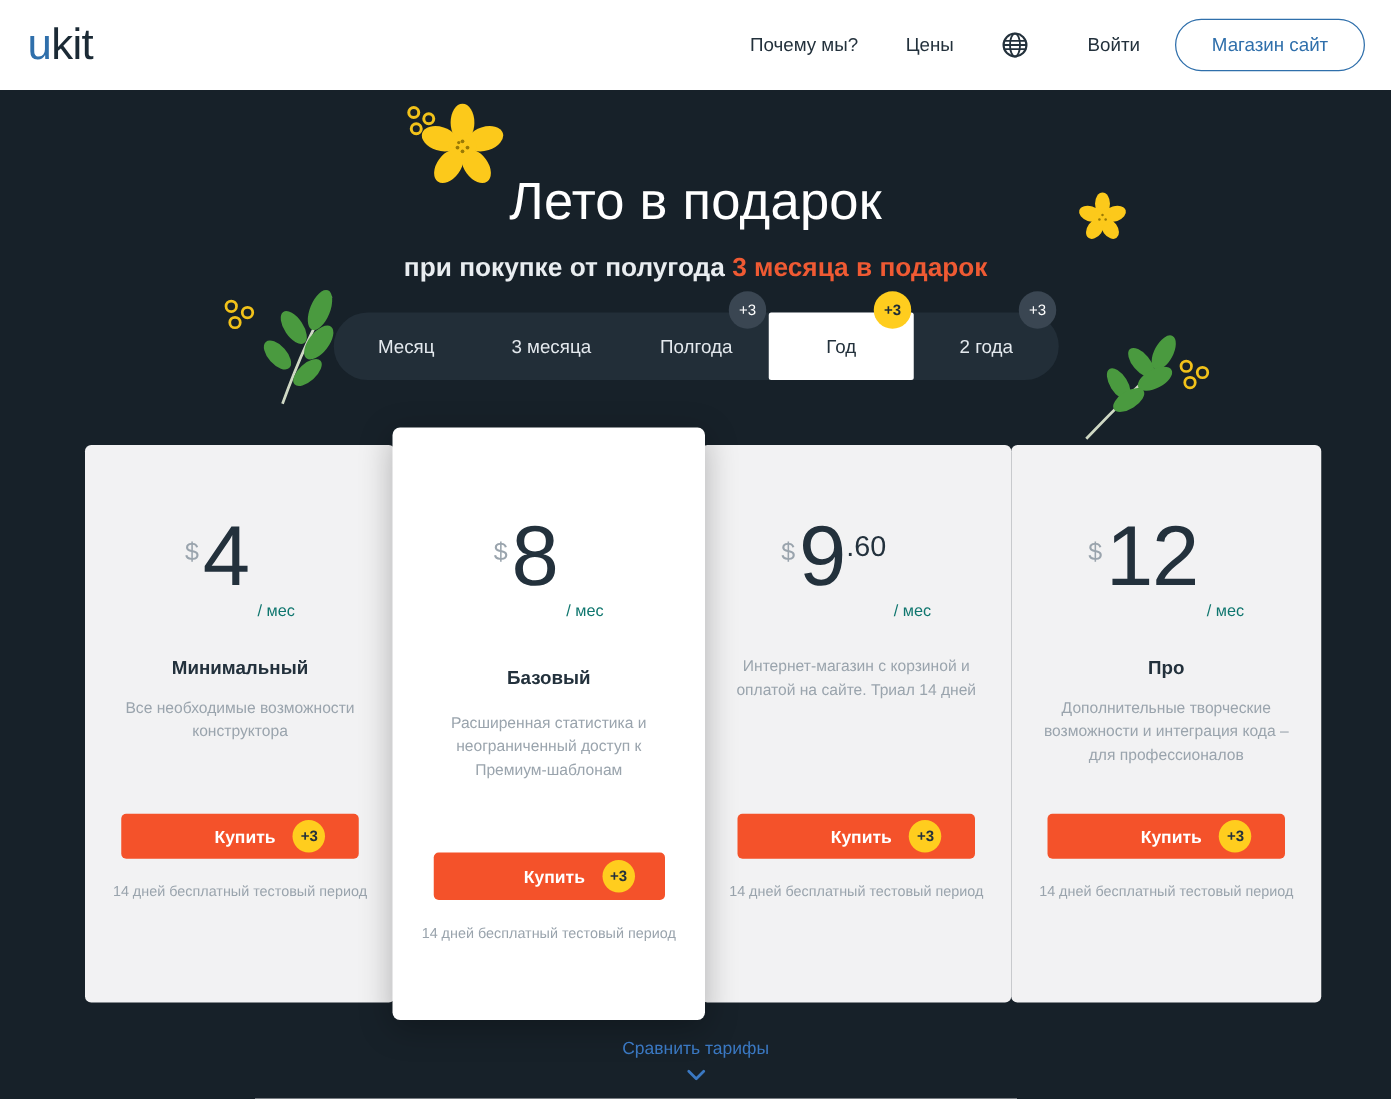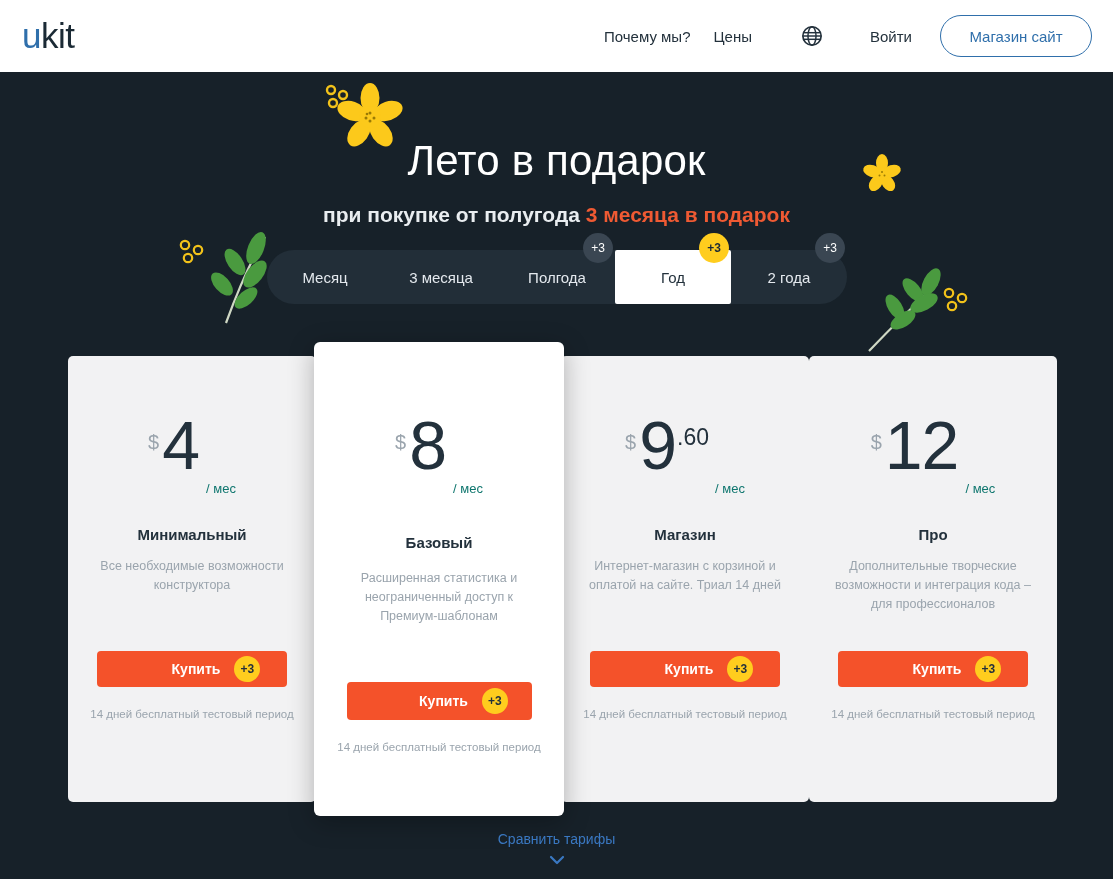--- a/index.html
+++ b/index.html
@@ -49,22 +49,22 @@
     align-items: center;
     gap: 0;
   }
   .nav-link {
     font-size: 15px;
     color: #23313c;
     text-decoration: none;
     white-space: nowrap;
     cursor: pointer;
   }
-  .nav-why  { margin-right: 23px; }
-  .nav-prices { margin-right: 49px; }
+  .nav-why  { margin-right: 38px; }
+  .nav-prices { margin-right: 38px; }
   .nav-login { margin-right: 28px; }
 
   .globe-icon {
     width: 22px; height: 22px;
     margin-right: 47px;
     display: block;
     cursor: pointer;
   }
 
   .btn-create {
@@ -501,21 +501,20 @@
         <div class="trial">14 дней бесплатный тестовый период</div>
       </div>
 
       <div class="card card-2">
         <div class="price-row">
           <span class="cur">$</span>
           <span class="amount">9</span>
           <span class="cents">.60</span>
           <span class="per">/ мес</span>
         </div>
-        <div class="plan-name">Магазин</div>
         <div class="plan-desc">Интернет-магазин с корзиной и оплатой на сайте. Триал 14 дней</div>
         <button class="buy-btn">
           <span>Купить</span>
           <span class="buy-badge">+3</span>
         </button>
         <div class="trial">14 дней бесплатный тестовый период</div>
       </div>
 
       <div class="card card-3">
         <div class="price-row">

